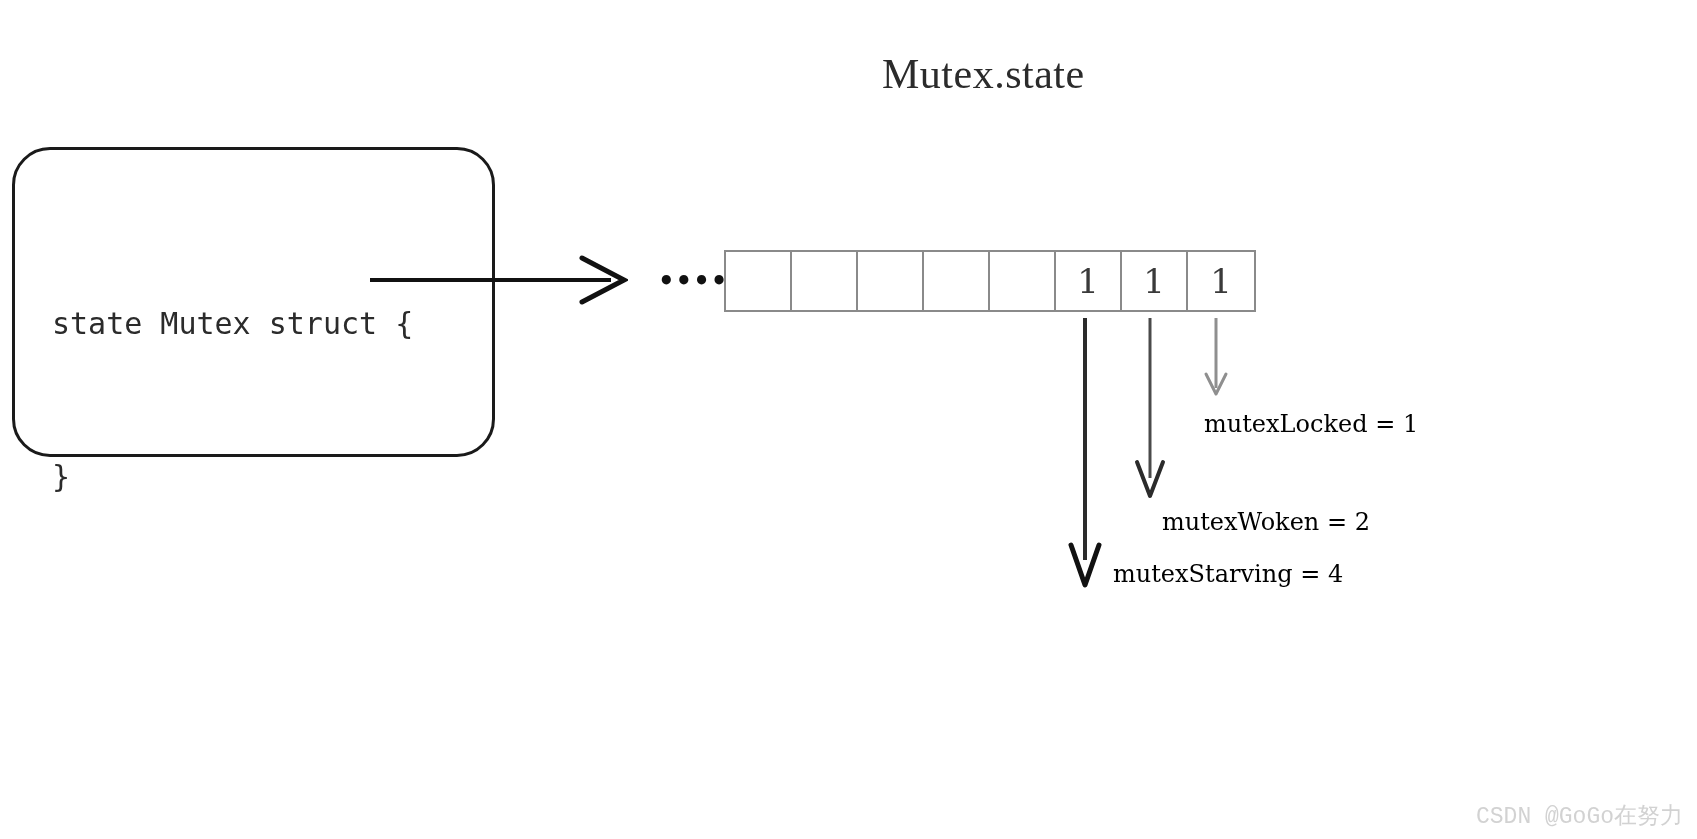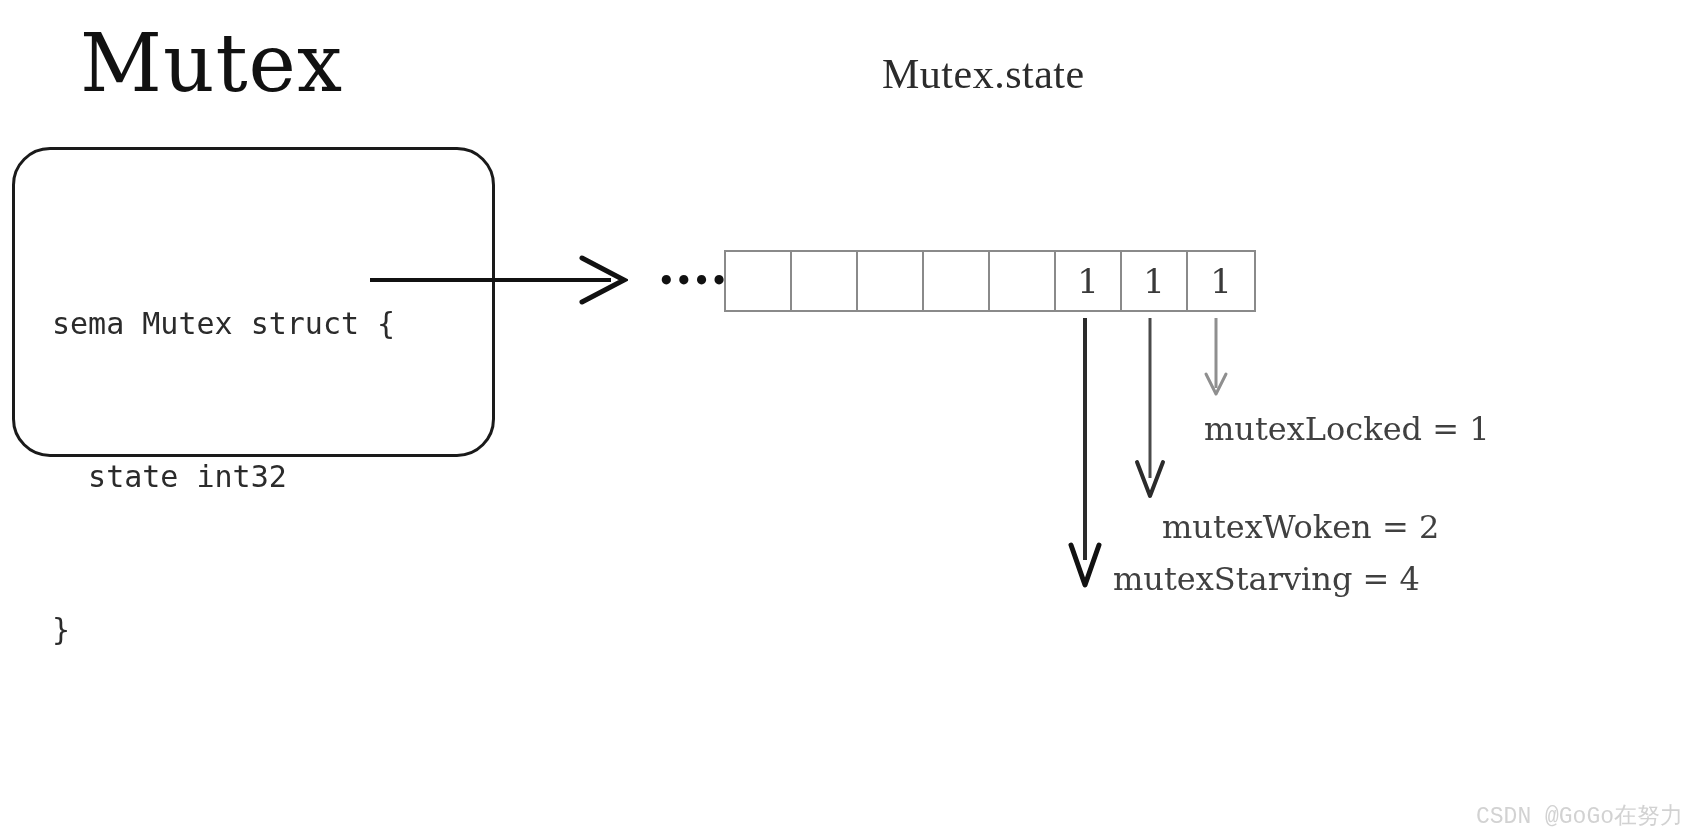--- a/index.html
+++ b/index.html
@@ -124,22 +124,22 @@
     position: absolute;
     left: 0;
     top: 0;
     width: 1697px;
     height: 839px;
     pointer-events: none;
   }
   .bit-label {
     position: absolute;
     font-family: "DejaVu Serif", serif;
-    font-size: 32px;
-    color: #404040;
+    font-size: 24px;
+    color: #000000;
     white-space: nowrap;
   }
   .label-locked   { left: 1204px; top: 410px; }
   .label-woken    { left: 1142px; top: 508px; margin-left: 20px; }
   .label-starving { left: 1068px; top: 560px; margin-left: 45px; }
 
   
   .watermark {
     position: absolute;
     right: 14px;
@@ -148,26 +148,24 @@
     font-size: 23px;
     color: #d2d2d2;
     white-space: nowrap;
   }
 </style>
 </head>
 <body>
 
 <div id="canvas">
 
-  <div class="mutex-heading">Mutex</div>
 
   <div class="struct-box"></div>
   <div class="struct-code">
-    <span class="code-line">sema Mutex struct {</span>
-    <span class="code-line">  state int32</span>
+    <span class="code-line">state Mutex struct {</span>
     <span class="code-line">}</span>
   </div>
 
   <svg class="state-arrow" viewBox="0 0 260 56" xmlns="http://www.w3.org/2000/svg">
     <line x1="2" y1="28" x2="243" y2="28" stroke="#111111" stroke-width="4"></line>
     <polyline points="214,6 256,28 214,50" fill="none" stroke="#111111" stroke-width="5" stroke-linecap="round" stroke-linejoin="miter"></polyline>
   </svg>
 
   <div class="state-title">Mutex.state</div>
 

